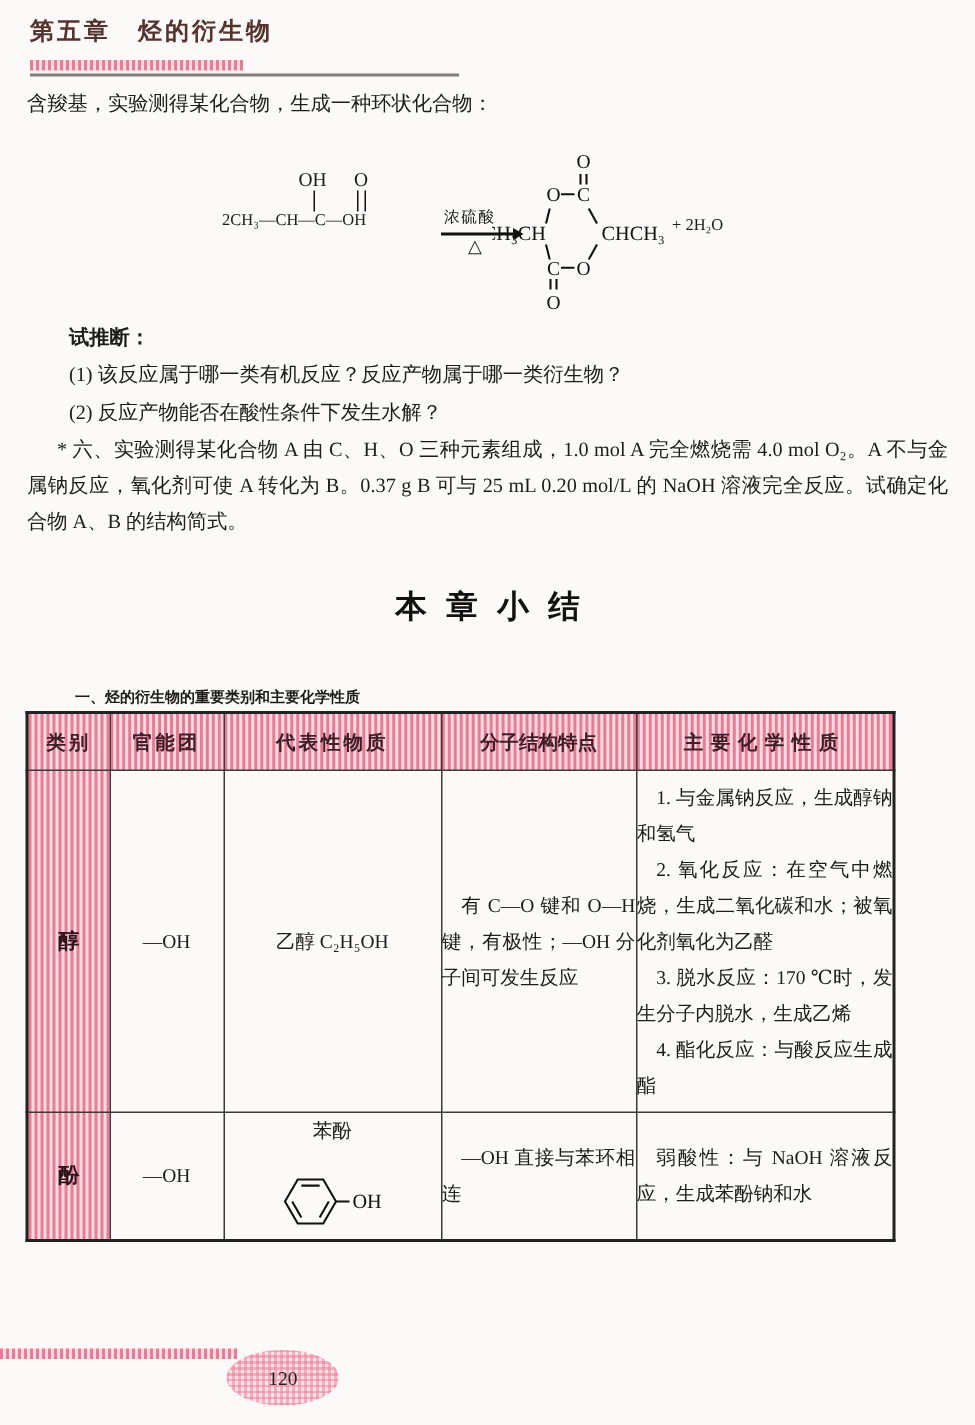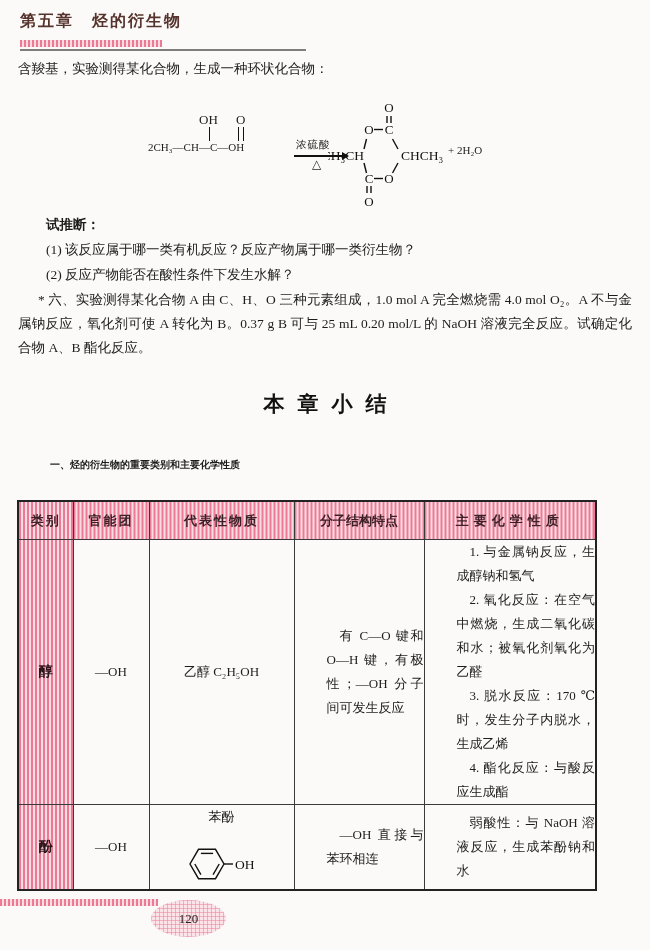--- a/index.html
+++ b/index.html
@@ -52,21 +52,21 @@
     font-weight:900;font-size:21px;letter-spacing:13px;text-indent:13px;
     color:#111;
   }
   .section-heading{
     position:absolute;left:50px;top:458px;
     font-weight:bold;font-size:10px;
   }
 
   
   table.summary{
-    position:absolute;left:17px;top:500px;
+    position:absolute;left:17px;top:474px;
     border-collapse:collapse;table-layout:fixed;
     width:578px;
     border:2px solid #222;
     font-size:13px;
   }
   table.summary td,table.summary th{
     border:1px solid #3a3a3a;
     vertical-align:middle;
     padding:0;
   }
@@ -76,21 +76,21 @@
     font-weight:bold;font-size:13px;color:#3c1f27;
   }
   th.sp1{letter-spacing:2px;}
   th.sp2{letter-spacing:5px;}
   td.cat{
     text-align:center;
     font-family:"Liberation Sans","DejaVu Sans",sans-serif;
     font-weight:bold;font-size:14px;color:#2b151b;
   }
   td.center{text-align:center;}
-  td.structure div, td.props div{line-height:24px;margin-left:32px;}
+  td.structure div, td.props div{line-height:24px;}
   td.structure{padding:6px 9px;}
   td.structure .para{text-align:justify;text-indent:1em;}
   td.props{padding:5px 9px;}
   td.props .para{text-align:justify;text-indent:1em;}
   .phenol-name{text-align:center;margin-bottom:16px;}
   .phenol-formula{display:flex;justify-content:center;}
 
   
   .footer-stripe{position:absolute;left:0;top:899px;width:158px;height:7px;}
   .page-badge{
@@ -157,21 +157,21 @@
 
     <span class="eq-text" style="left:448px;top:144px;">+ 2H₂O</span>
   </div>
 
   <div class="bodyline" style="left:46px;top:216px;font-weight:bold;">试推断：</div>
   <div class="bodyline" style="left:46px;top:241px;">(1) 该反应属于哪一类有机反应？反应产物属于哪一类衍生物？</div>
   <div class="bodyline" style="left:46px;top:266px;">(2) 反应产物能否在酸性条件下发生水解？</div>
 
   <div class="bodyline fill" style="left:38px;top:291px;width:594px;">* 六、实验测得某化合物 A 由 C、H、O 三种元素组成，1.0 mol A 完全燃烧需 4.0 mol O₂。A 不与金</div>
   <div class="bodyline fill" style="left:18px;top:315px;width:614px;">属钠反应，氧化剂可使 A 转化为 B。0.37 g B 可与 25 mL 0.20 mol/L 的 NaOH 溶液完全反应。试确定化</div>
-  <div class="bodyline" style="left:18px;top:339px;">合物 A、B 酯化反应。</div>
+  <div class="bodyline" style="left:18px;top:339px;">合物 A、B 的结构简式。</div>
 
   <div class="summary-title">本章小结</div>
   <div class="section-heading">一、烃的衍生物的重要类别和主要化学性质</div>
 
   <table class="summary">
     <colgroup>
       <col style="width:55px">
         <col style="width:76px">
         <col style="width:145px">
         <col style="width:130px">

